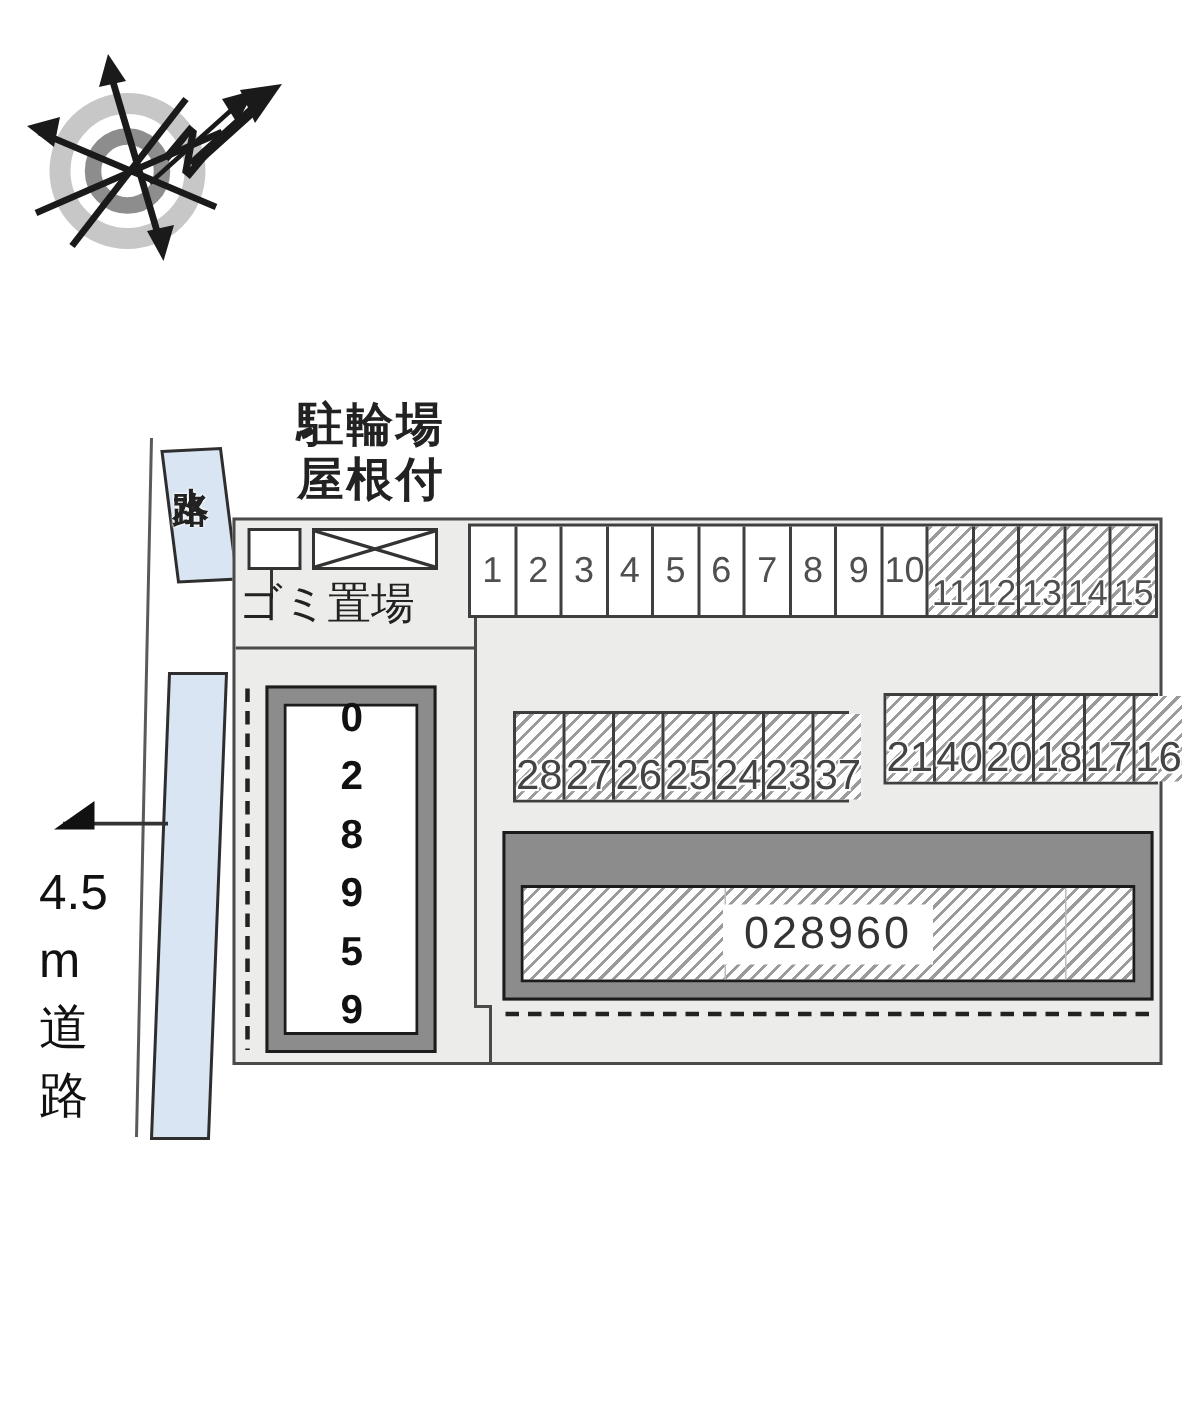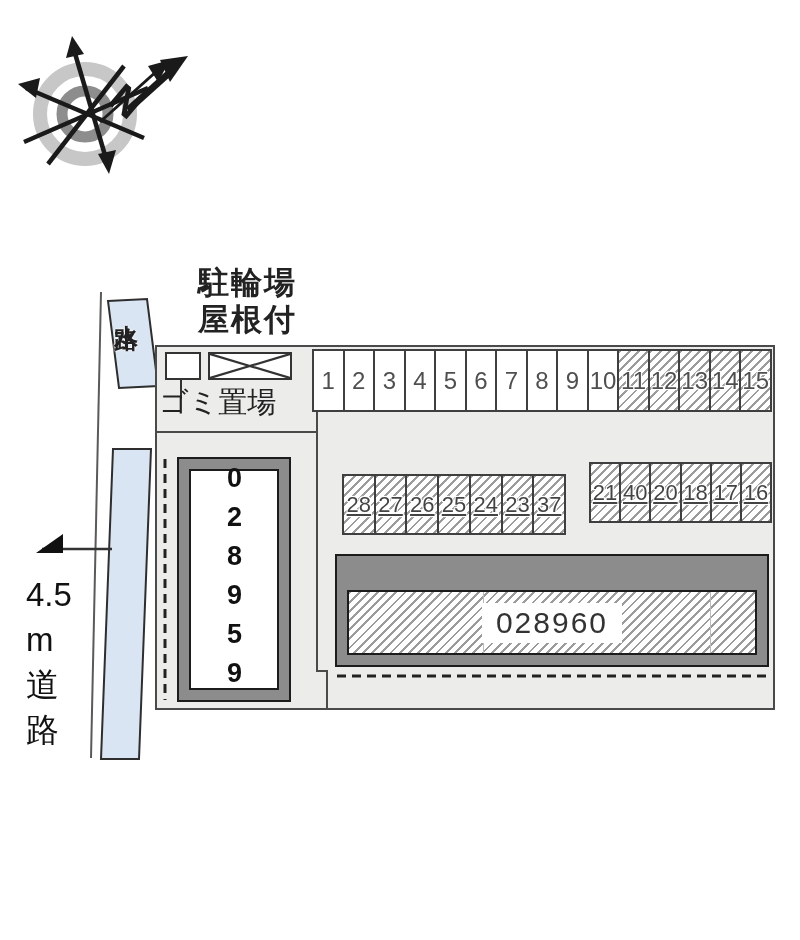--- a/index.html
+++ b/index.html
@@ -59,22 +59,22 @@
 
   
   .prow{position:absolute;display:flex;background:#fff;border:2px solid #3f3f3f;box-sizing:border-box;z-index:2;}
   #row-top{left:155px;top:2px;width:460px;height:63px;}
   #row-mid-left{left:185px;top:127px;width:224px;height:61px;}
   #row-mid-right{left:432px;top:115px;width:183px;height:61px;}
   .pcell{flex:1;display:flex;align-items:center;justify-content:center;border-left:2px solid #3f3f3f;box-sizing:border-box;}
   .pcell:first-child{border-left:none;}
   .pcell span{font-size:24px;color:var(--cell-ink);
     text-shadow:-1px -1px 0 #fff,1px -1px 0 #fff,-1px 1px 0 #fff,1px 1px 0 #fff,0 0 3px #fff;}
-  #row-mid-left .pcell span,#row-mid-right .pcell span{font-size:22px;color:#444;text-decoration:underline;}
-  .hatch{background-image:repeating-linear-gradient(135deg,var(--hatch-line) 0,var(--hatch-line) 2px,#fff 2px,#fff 6.5px);}
+  #row-mid-left .pcell span,#row-mid-right .pcell span{font-size:28px;color:#444;}
+  .hatch{background-image:repeating-linear-gradient(135deg,var(--hatch-line) 0,var(--hatch-line) 2px,#fff 2px,#fff 6.5px);align-items:flex-end;}
 
   
   .bldg{position:absolute;background:var(--frame-gray);border:2px solid #1c1c1c;box-sizing:border-box;z-index:2;}
   .bldg-inner{position:absolute;left:10px;top:10px;right:10px;bottom:10px;background:#fff;border:2px solid #1c1c1c;box-sizing:border-box;
     display:flex;align-items:center;justify-content:center;}
   #bldg-v{left:20px;top:110px;width:114px;height:245px;}
   #bldg-v .vtext{writing-mode:vertical-rl;text-orientation:upright;font-size:27px;font-weight:bold;letter-spacing:9px;color:#111;}
   #bldg-h{left:178px;top:207px;width:434px;height:113px;}
   #bldg-h .bldg-inner{background-image:repeating-linear-gradient(135deg,var(--hatch-line) 0,var(--hatch-line) 2px,#fff 2px,#fff 6.5px);margin-top:24px;}
   .inner-div{position:absolute;top:0;bottom:0;width:1px;background:#bcbcbc;}

